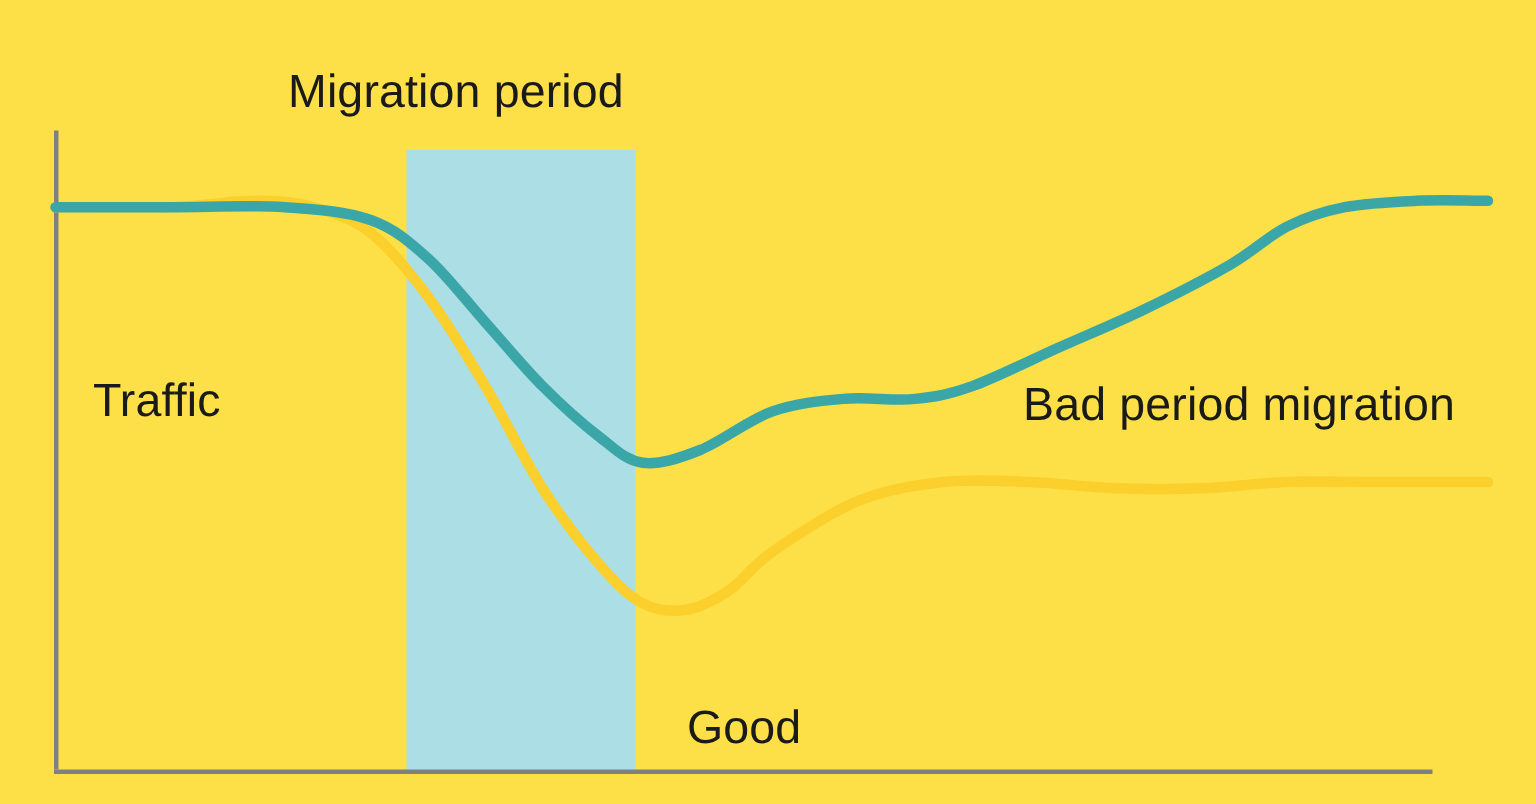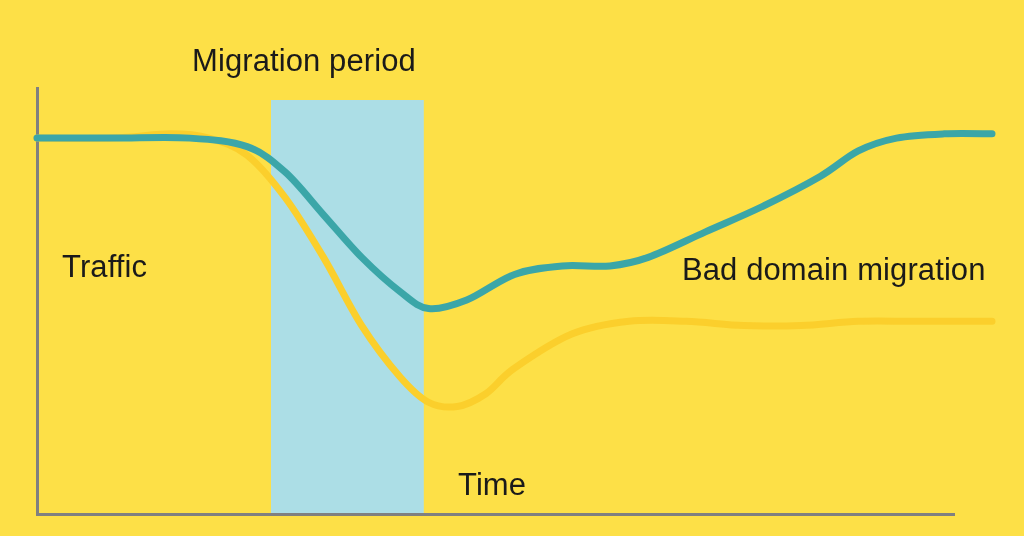--- a/index.html
+++ b/index.html
@@ -54,19 +54,19 @@
     <line id="axis-x-line" x1="36" y1="514.5" x2="955" y2="514.5" stroke="#808080" stroke-width="3"></line>
 
     <path id="series-bad-path" fill="none" stroke-width="7" stroke-linecap="round" stroke-linejoin="round" d="M 37.00 138.12 C 49.73 138.12, 91.12 138.83, 113.40 138.12 C 135.68 137.41, 154.78 133.86, 170.70 133.86 C 186.62 133.86, 196.17 134.57, 208.90 138.12 C 221.63 141.67, 234.37 145.22, 247.10 155.16 C 259.83 165.10, 272.57 180.72, 285.30 197.76 C 298.03 214.80, 310.77 236.10, 323.50 257.40 C 336.23 278.70, 348.97 305.68, 361.70 325.56 C 374.43 345.44, 388.76 363.90, 399.90 376.68 C 411.04 389.46, 419.00 397.27, 428.55 402.24 C 438.10 407.21, 447.65 407.92, 457.20 406.50 C 466.75 405.08, 476.30 400.11, 485.85 393.72 C 495.40 387.33, 500.17 378.10, 514.50 368.16 C 528.83 358.22, 552.70 341.89, 571.80 334.08 C 590.90 326.27, 610.00 323.43, 629.10 321.30 C 648.20 319.17, 667.30 320.59, 686.40 321.30 C 705.50 322.01, 724.60 324.85, 743.70 325.56 C 762.80 326.27, 781.90 326.27, 801.00 325.56 C 820.10 324.85, 839.20 322.01, 858.30 321.30 C 877.40 320.59, 893.32 321.30, 915.60 321.30 C 937.88 321.30, 979.27 321.30, 992.00 321.30" stroke="#FBCF2C"></path>
 
     <path id="series-good-path" fill="none" stroke-width="7" stroke-linecap="round" stroke-linejoin="round" d="M 37.00 138.12 C 49.73 138.12, 87.93 138.12, 113.40 138.12 C 138.87 138.12, 167.52 136.70, 189.80 138.12 C 212.08 139.54, 231.18 140.96, 247.10 146.64 C 263.02 152.32, 272.57 160.84, 285.30 172.20 C 298.03 183.56, 310.77 200.60, 323.50 214.80 C 336.23 229.00, 348.97 244.62, 361.70 257.40 C 374.43 270.18, 388.76 282.96, 399.90 291.48 C 411.04 300.00, 417.41 307.10, 428.55 308.52 C 439.69 309.94, 452.43 305.68, 466.75 300.00 C 481.07 294.32, 498.58 280.12, 514.50 274.44 C 530.42 268.76, 546.33 267.34, 562.25 265.92 C 578.17 264.50, 595.67 267.34, 610.00 265.92 C 624.33 264.50, 632.28 263.08, 648.20 257.40 C 664.12 251.72, 686.40 240.36, 705.50 231.84 C 724.60 223.32, 743.70 215.51, 762.80 206.28 C 781.90 197.05, 804.18 185.69, 820.10 176.46 C 836.02 167.23, 845.57 157.29, 858.30 150.90 C 871.03 144.51, 882.17 140.96, 896.50 138.12 C 910.83 135.28, 928.33 134.57, 944.25 133.86 C 960.17 133.15, 984.04 133.86, 992.00 133.86" stroke="#3BA6A8"></path>
   </svg>
 
   <div class="chart-label" id="label-migration-period">Migration period</div>
 
 
-  <div class="chart-label" id="label-bad-series">Bad domain migration</div>
+  <div class="chart-label" id="label-bad-series">Bad period migration</div>
 
   <div class="chart-label" id="label-axis-y">Traffic</div>
 
-  <div class="chart-label" id="label-axis-x">Time</div>
+  <div class="chart-label" id="label-axis-x">Good</div>
 
 </div>
 
 </body></html>

